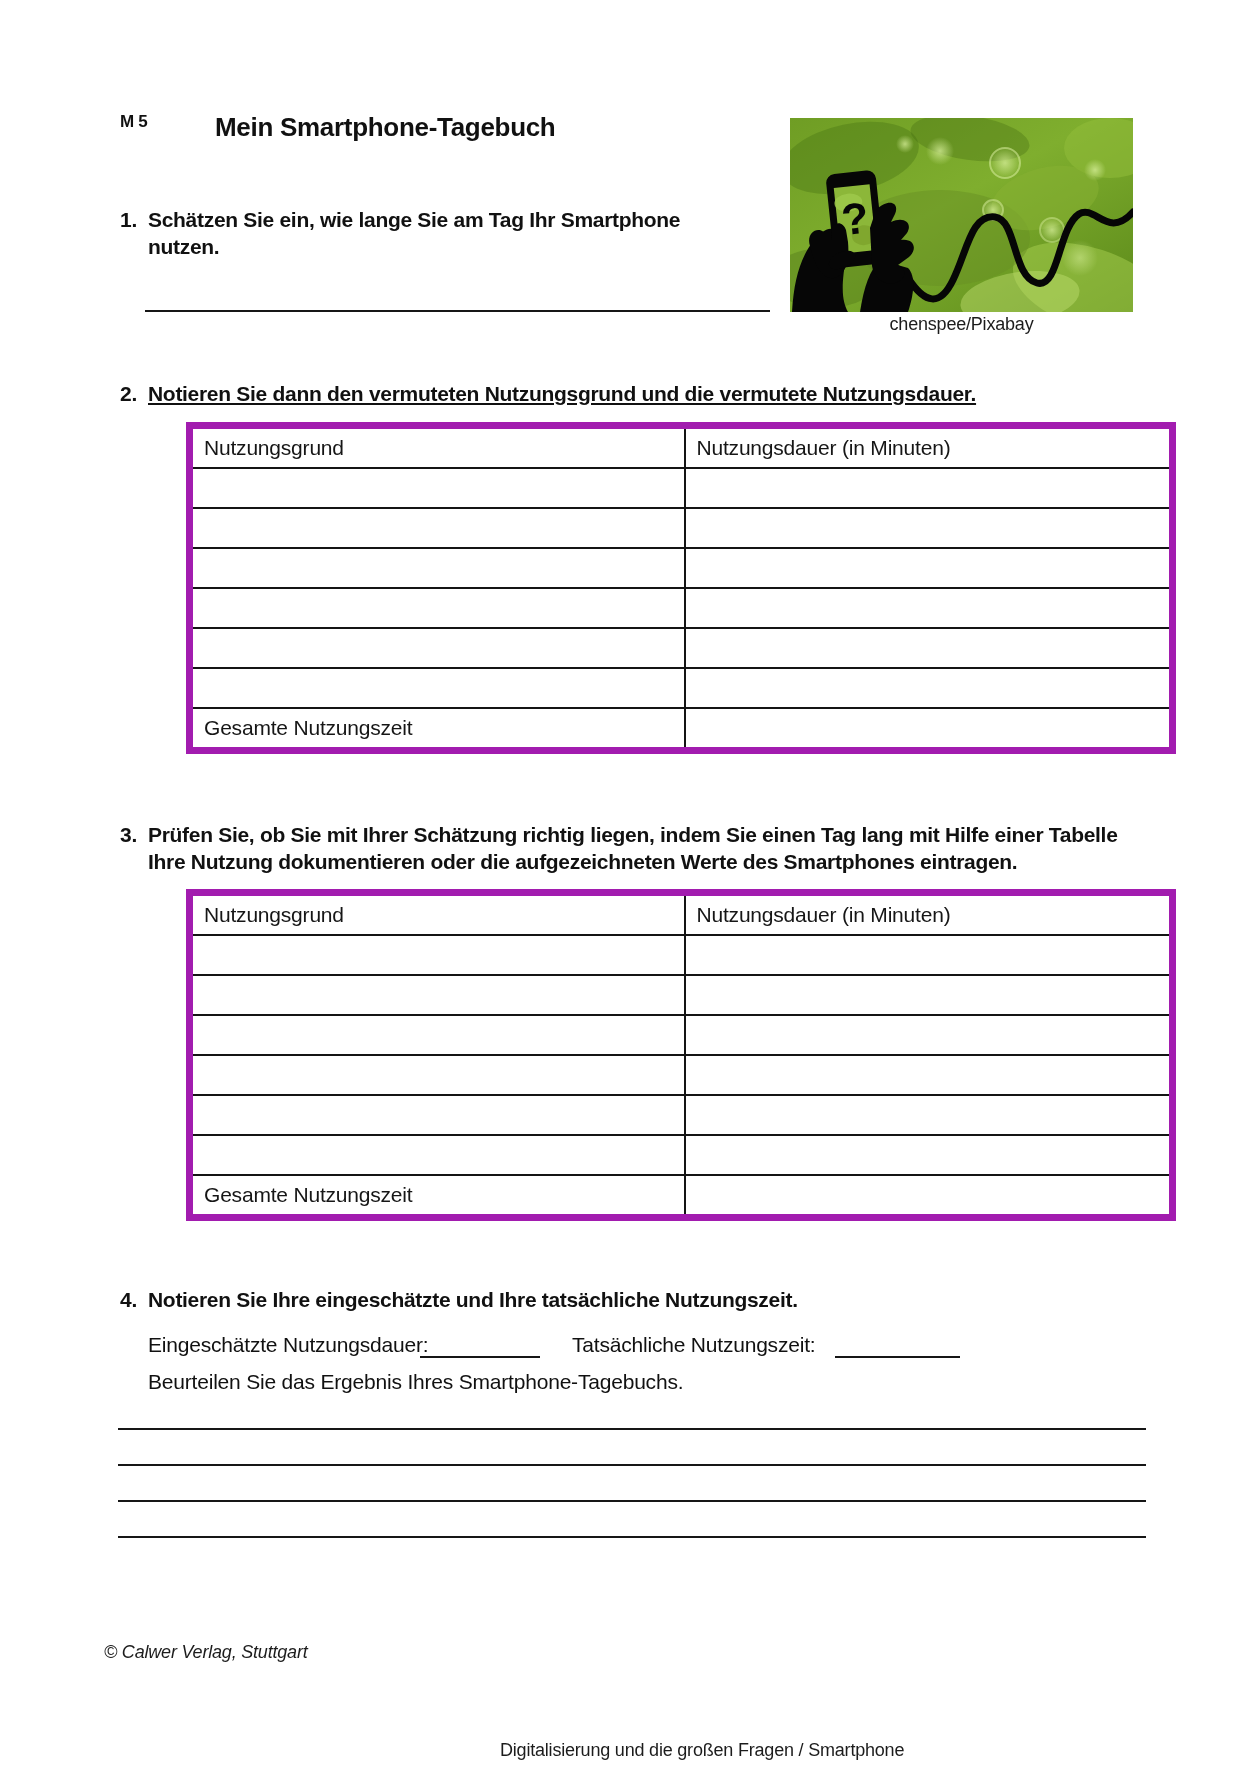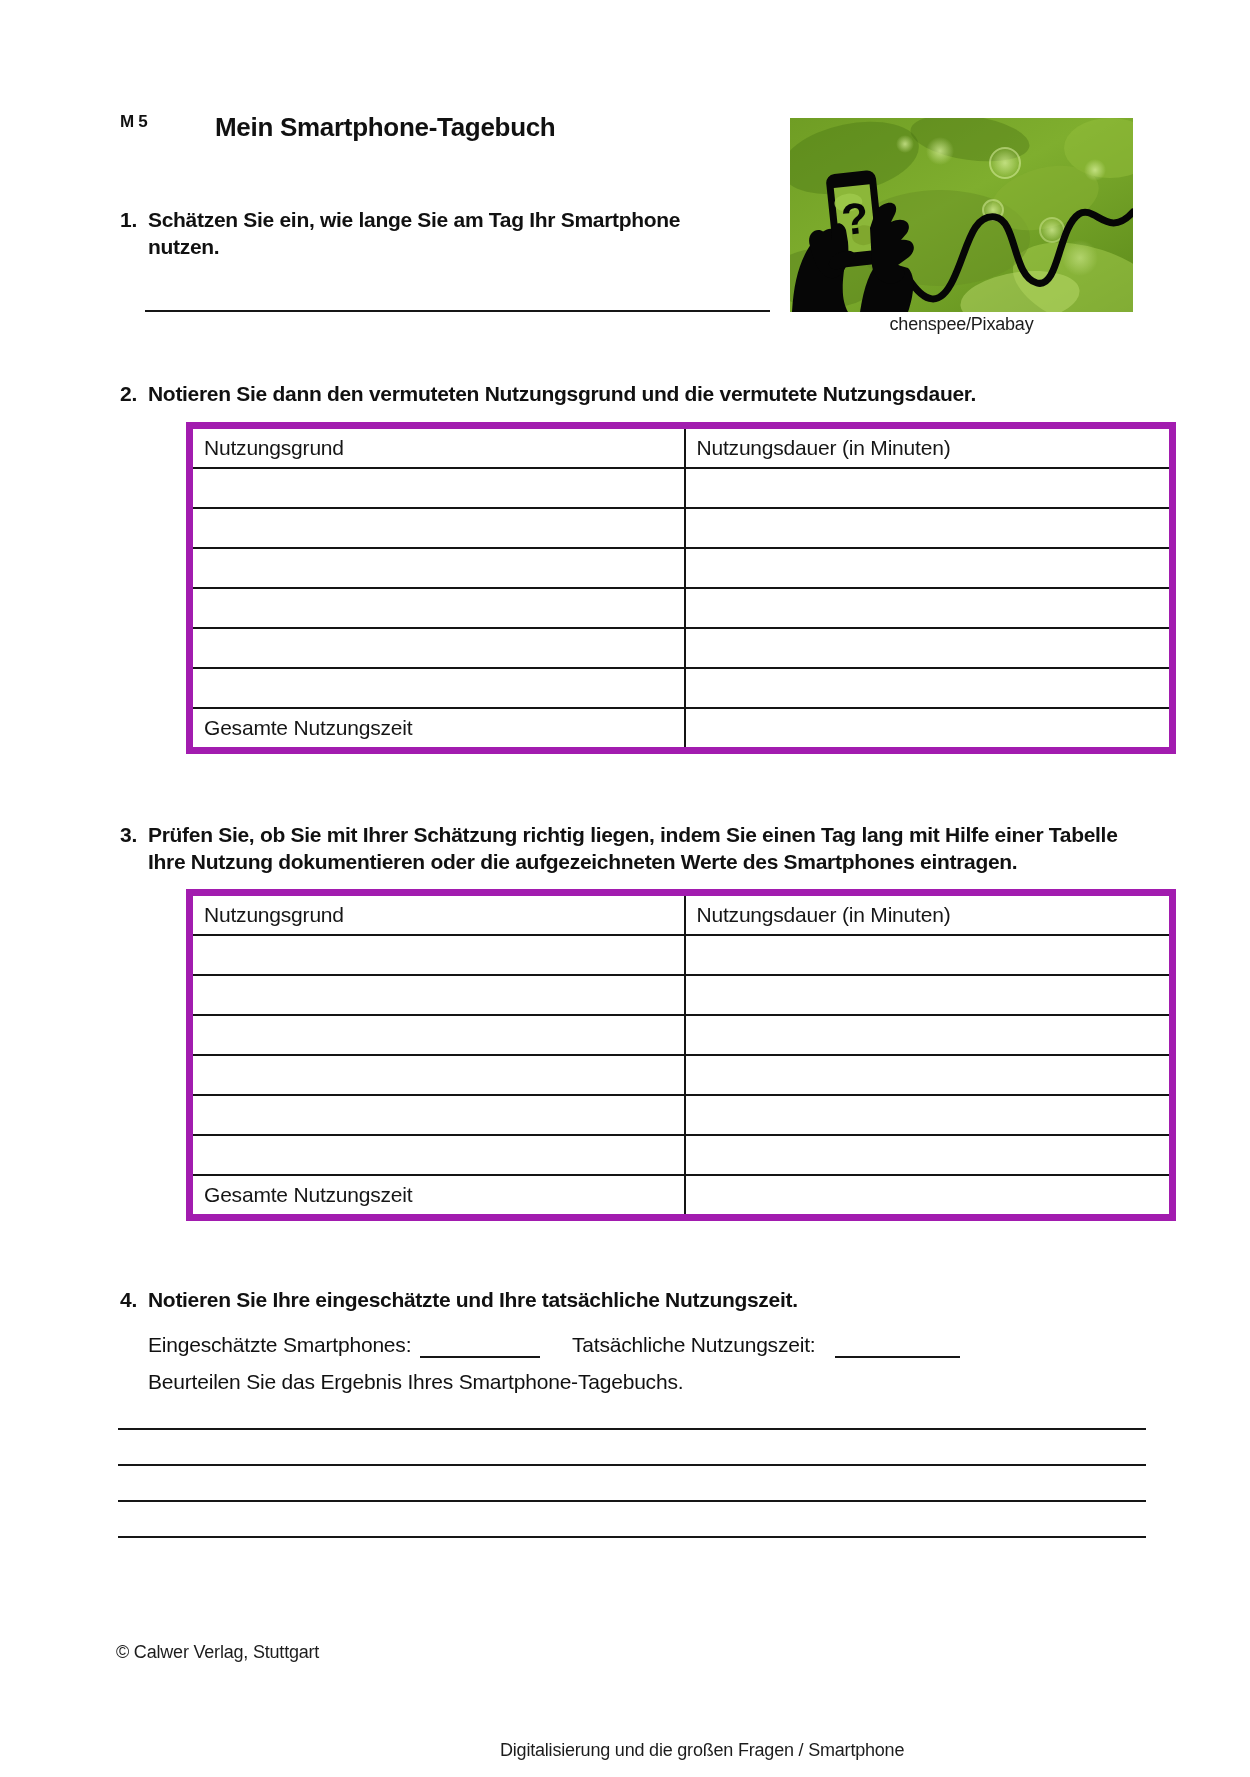--- a/index.html
+++ b/index.html
@@ -89,21 +89,21 @@
       <ellipse cx="52" cy="142" rx="14" ry="8" fill="#060606" transform="rotate(-25 52 142)"></ellipse>
     </svg>
   </div>
   <div class="abs photo-caption">chenspee/Pixabay</div>
 
   <div class="abs task-num" style="left:120px;top:206px;">1.</div>
   <div class="abs task-text" style="left:148px;top:206px;width:580px;">Schätzen Sie ein, wie lange Sie am Tag Ihr Smartphone nutzen.</div>
   <div class="abs rule" style="left:145px;top:310px;width:625px;"></div>
 
   <div class="abs task-num" style="left:120px;top:380px;">2.</div>
-  <div class="abs task-text" style="left:148px;top:380px;width:1000px;">Notieren Sie dann den vermuteten Nutzungsgrund und die vermutete Nutzungsdauer.</div>
+  <div class="abs task-text" style="left:148px;top:380px;width:1000px;text-decoration:underline;">Notieren Sie dann den vermuteten Nutzungsgrund und die vermutete Nutzungsdauer.</div>
 
   <table class="usage-table" style="left:150px;top:422px;">
     <colgroup>
         <col class="col1">
         <col class="col2">
       </colgroup>
     <tbody>
       <tr>
         <td>Nutzungsgrund</td>
         <td>Nutzungsdauer (in Minuten)</td>
@@ -179,28 +179,28 @@
       <tr>
         <td>Gesamte Nutzungszeit</td>
         <td></td>
       </tr>
     </tbody>
   </table>
 
   <div class="abs task-num" style="left:120px;top:1286px;">4.</div>
   <div class="abs task-text" style="left:148px;top:1286px;width:1000px;">Notieren Sie Ihre eingeschätzte und Ihre tatsächliche Nutzungszeit.</div>
 
-  <div class="abs plain" style="left:148px;top:1331px;">Eingeschätzte Smartphones:</div>
+  <div class="abs plain" style="left:148px;top:1331px;">Eingeschätzte Nutzungsdauer:</div>
   <div class="blank" style="left:420px;top:1334px;width:120px;"></div>
   <div class="abs plain" style="left:572px;top:1331px;">Tatsächliche Nutzungszeit:</div>
   <div class="blank" style="left:835px;top:1334px;width:125px;"></div>
 
   <div class="abs plain" style="left:148px;top:1368px;">Beurteilen Sie das Ergebnis Ihres Smartphone-Tagebuchs.</div>
 
   <div class="abs rule" style="left:118px;top:1428px;width:1028px;"></div>
   <div class="abs rule" style="left:118px;top:1464px;width:1028px;"></div>
   <div class="abs rule" style="left:118px;top:1500px;width:1028px;"></div>
   <div class="abs rule" style="left:118px;top:1536px;width:1028px;"></div>
 
-  <div class="abs footer-text" style="left:116px;top:1642px;">© Calwer Verlag, Stuttgart</div>
+  <div class="abs footer-text" style="left:104px;top:1642px;font-style:italic;">© Calwer Verlag, Stuttgart</div>
   <div class="abs footer-text" style="left:500px;top:1740px;width:640px;">Digitalisierung und die großen Fragen / Smartphone</div>
 
 </div>
 
 </body></html>

